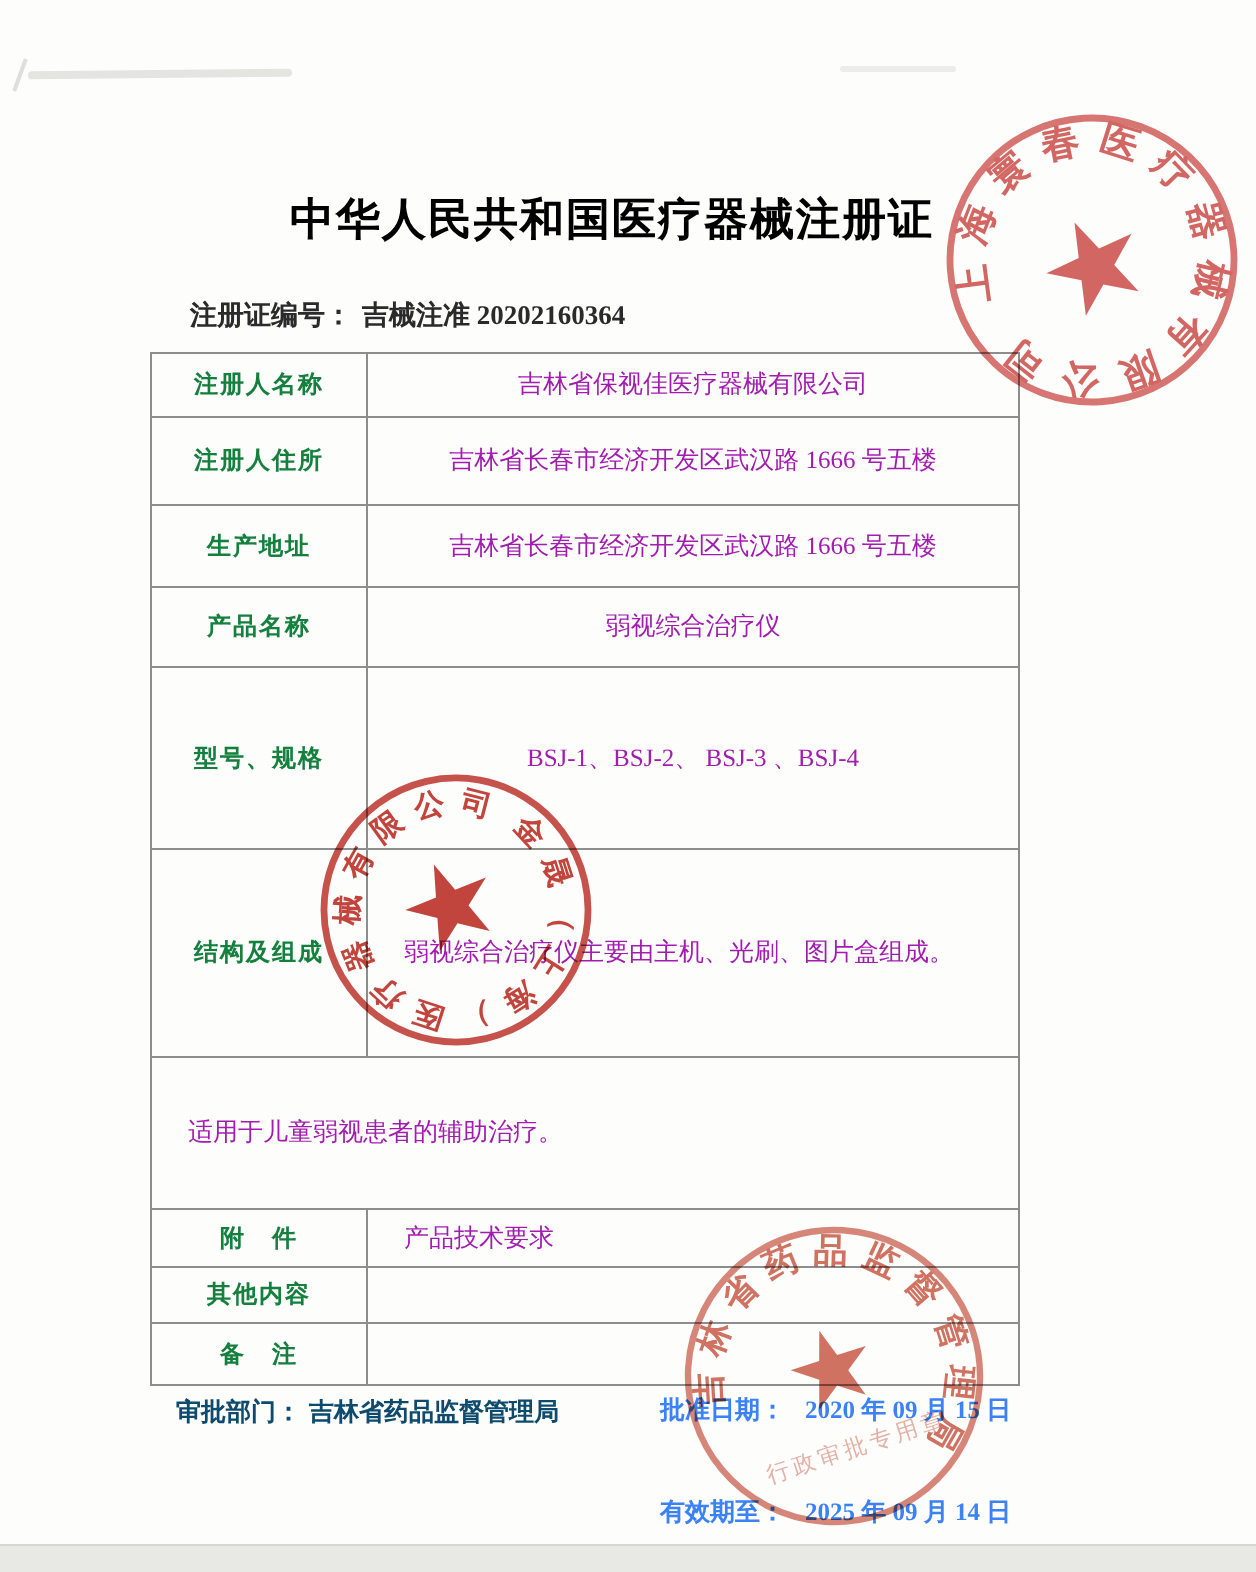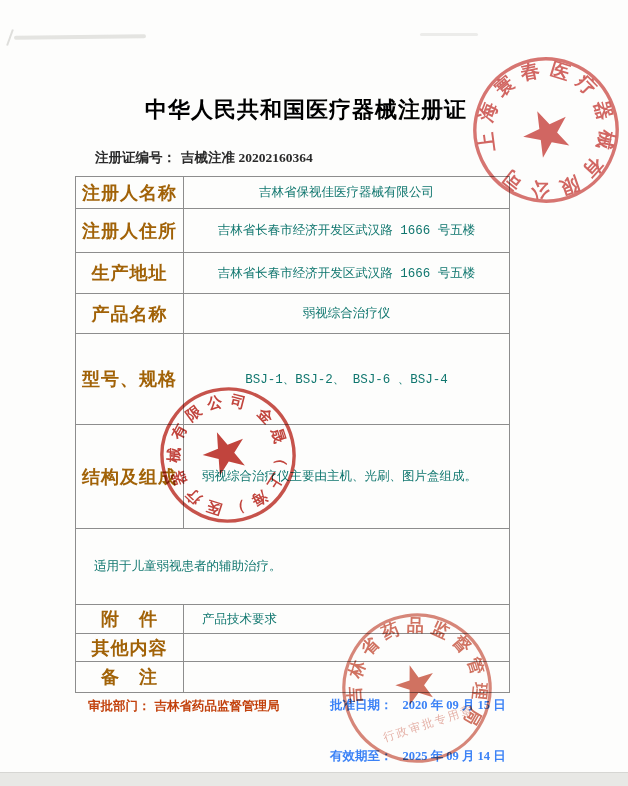--- a/index.html
+++ b/index.html
@@ -29,34 +29,34 @@
   .cert-table {
     position:absolute; left:75px; top:176px; width:435px;
     border:1px solid #8d8d8d; box-sizing:border-box; background:transparent;
   }
   .row { display:flex; border-bottom:1px solid #8d8d8d; box-sizing:border-box; }
   .row:last-child { border-bottom:none; }
   .cell { box-sizing:border-box; }
   .cell.label {
     width:108px; border-right:1px solid #8d8d8d;
     display:flex; align-items:center; justify-content:center;
-    font-weight:bold; font-size:18px; color:#a16207; letter-spacing:1px;
+    font-weight:bold; font-size:12px; color:#15803d; letter-spacing:1px;
     text-align:left;
   }
   .cell.value {
     flex:1; display:flex; align-items:center; justify-content:center;
-    font-size:12.5px; color:#0f766e; padding:0 12px;font-family:Liberation Mono, monospace;
+    font-size:12.5px; color:#a21caf; padding:0 12px;
   }
   .row.left .cell.value { justify-content:flex-start; padding-left:18px; }
   .r1{height:32px}.r2{height:44px}.r3{height:41px}.r4{height:40px}.r5{height:91px}
   .r6{height:104px}.r7{height:76px}.r8{height:29px}.r9{height:28px}.r10{height:30px}
 
   .dept {
     position:absolute; left:88px; top:698px;
-    font-size:12.5px; font-weight:bold; color:#c2410c;
+    font-size:12.5px; font-weight:bold; color:#0c4a6e;
   }
   .dept .val { margin-left:4px; }
   .date-line { position:absolute; left:330px; font-size:12.5px; font-weight:bold; color:#3b82f6; }
   .date-approve { top:697px; }
   .date-valid { top:748px; }
   .date-line .val { margin-left:10px; }
 
   .stamp { position:absolute; mix-blend-mode:multiply; filter:blur(0.35px); }
   .stamp-top { left:470px; top:54px; opacity:0.92; }
   .stamp-mid { left:157px; top:384px; opacity:0.95; }
@@ -90,21 +90,21 @@
     <div class="row r3">
       <div class="cell label">生产地址</div>
       <div class="cell value">吉林省长春市经济开发区武汉路 1666 号五楼</div>
     </div>
     <div class="row r4">
       <div class="cell label">产品名称</div>
       <div class="cell value">弱视综合治疗仪</div>
     </div>
     <div class="row r5">
       <div class="cell label">型号、规格</div>
-      <div class="cell value">BSJ-1、BSJ-2、 BSJ-6 、BSJ-4</div>
+      <div class="cell value">BSJ-1、BSJ-2、 BSJ-3 、BSJ-4</div>
     </div>
     <div class="row r6 left">
       <div class="cell label">结构及组成</div>
       <div class="cell value">弱视综合治疗仪主要由主机、光刷、图片盒组成。</div>
     </div>
     <div class="row r7 left">
       <div class="cell value">适用于儿童弱视患者的辅助治疗。</div>
     </div>
     <div class="row r8 left">
       <div class="cell label">附　件</div>

